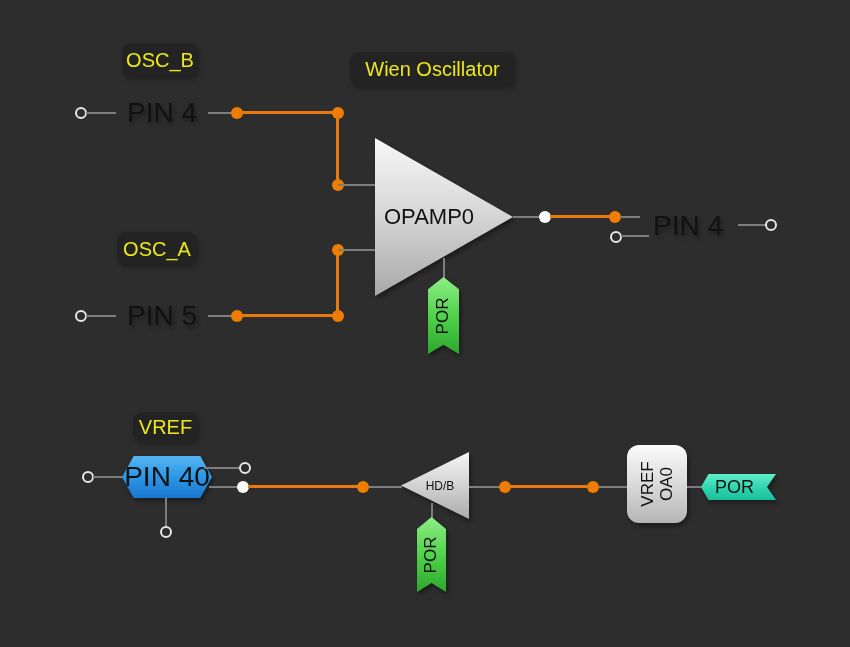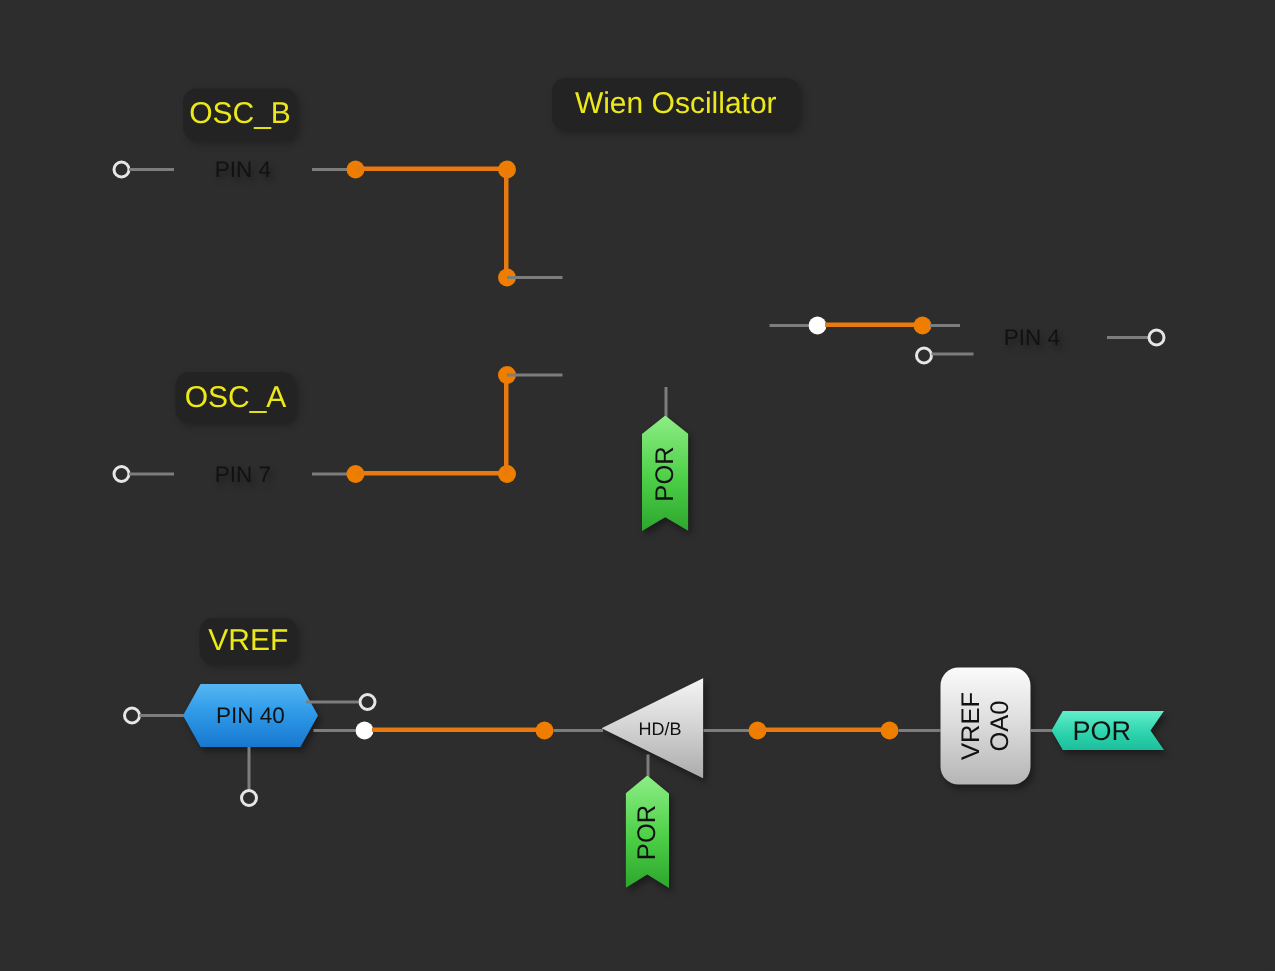--- a/index.html
+++ b/index.html
@@ -19,21 +19,21 @@
   
   .lbl{position:absolute;background:#232323;border-radius:9px;
        display:flex;align-items:center;justify-content:center;
        color:#ece81a;font-size:20px;box-shadow:2px 2px 5px rgba(0,0,0,0.25);}
   
   .shadow{position:absolute;filter:drop-shadow(2px 3px 2px rgba(0,0,0,0.38));}
   .fill{position:absolute;inset:0;}
   
   .pin{clip-path:polygon(0% 50%,13% 0%,87% 0%,100% 50%,87% 100%,13% 100%);
        display:flex;align-items:center;justify-content:center;
-       color:#111;font-size:15px;}
+       color:#111;font-size:28px;}
   .pin.gold{background:linear-gradient(180deg,#edbc3e 0%,#f6d härlig 0%,#f6d469 30%,#eab232 70%,#d2961f 100%);}
   .pin.blue{background:linear-gradient(180deg,#56b6f2 0%,#2f9ae8 45%,#1877cf 100%);}
   
   .tri-right{clip-path:polygon(0% 0%,100% 50%,0% 100%);
        background:linear-gradient(180deg,#f7f7f7 0%,#d9d9d9 45%,#a9a9a9 100%);
        display:flex;align-items:center;color:#111;font-size:22px;}
   
   .tri-left{clip-path:polygon(100% 0%,100% 100%,0% 50%);
        background:linear-gradient(180deg,#f5f5f5 0%,#d6d6d6 45%,#ababab 100%);
        display:flex;align-items:center;justify-content:center;
@@ -52,27 +52,27 @@
   
   .blk{border-radius:12px;background:linear-gradient(180deg,#fbfbfb 0%,#dedede 45%,#b5b5b5 100%);}
   .blk2{transform:rotate(-90deg);text-align:center;color:#111;font-size:17px;line-height:19px;}
   .optext{padding-left:9px;}
 </style>
 </head>
 <body>
 
 <div class="canvas">
 
-  <div class="lbl" style="left:122px;top:59px;width:76px;height:35px;">
+  <div class="lbl" style="left:122px;top:43px;width:76px;height:35px;">
     <span>OSC_B</span>
   </div>
-  <div class="lbl" style="left:368px;top:52px;width:165px;height:35px;">
+  <div class="lbl" style="left:350px;top:52px;width:165px;height:35px;">
     <span>Wien Oscillator</span>
   </div>
-  <div class="lbl" style="left:117px;top:248px;width:80px;height:34px;">
+  <div class="lbl" style="left:117px;top:232px;width:80px;height:34px;">
     <span>OSC_A</span>
   </div>
   <div class="lbl" style="left:133px;top:412px;width:65px;height:31px;">
     <span>VREF</span>
   </div>
 
   <div class="term" style="left:75px;top:107px;"></div>
   <div class="wire" style="left:86px;top:112px;width:30px;height:2px;"></div>
   <div class="shadow" style="left:116px;top:92px;width:92px;height:42px;">
     <div class="fill pin gold">
@@ -84,31 +84,36 @@
   <div class="net" style="left:237px;top:111px;width:103px;height:3px;"></div>
   <div class="dot" style="left:332px;top:107px;"></div>
   <div class="net" style="left:336px;top:113px;width:3px;height:73px;"></div>
   <div class="dot" style="left:332px;top:179px;"></div>
   <div class="wire" style="left:338px;top:184px;width:37px;height:2px;"></div>
 
   <div class="term" style="left:75px;top:310px;"></div>
   <div class="wire" style="left:86px;top:315px;width:30px;height:2px;"></div>
   <div class="shadow" style="left:116px;top:295px;width:92px;height:42px;">
     <div class="fill pin gold">
-      <span>PIN 7</span>
+      <span>PIN 5</span>
     </div>
   </div>
   <div class="wire" style="left:208px;top:315px;width:24px;height:2px;"></div>
   <div class="dot" style="left:231px;top:310px;"></div>
   <div class="net" style="left:237px;top:314px;width:101px;height:3px;"></div>
   <div class="dot" style="left:332px;top:310px;"></div>
   <div class="net" style="left:336px;top:250px;width:3px;height:67px;"></div>
   <div class="dot" style="left:332px;top:244px;"></div>
   <div class="wire" style="left:338px;top:249px;width:37px;height:2px;"></div>
 
+  <div class="shadow" style="left:375px;top:138px;width:138px;height:158px;">
+    <div class="fill tri-right">
+      <span class="optext">OPAMP0</span>
+    </div>
+  </div>
 
   <div class="wire" style="left:443px;top:258px;width:2px;height:22px;"></div>
   <div class="shadow" style="left:428px;top:277px;width:31px;height:77px;">
     <div class="fill flag-v"></div>
     <div class="vtext">
       <span class="rot">POR</span>
     </div>
   </div>
 
   <div class="wire" style="left:513px;top:216px;width:26px;height:2px;"></div>

